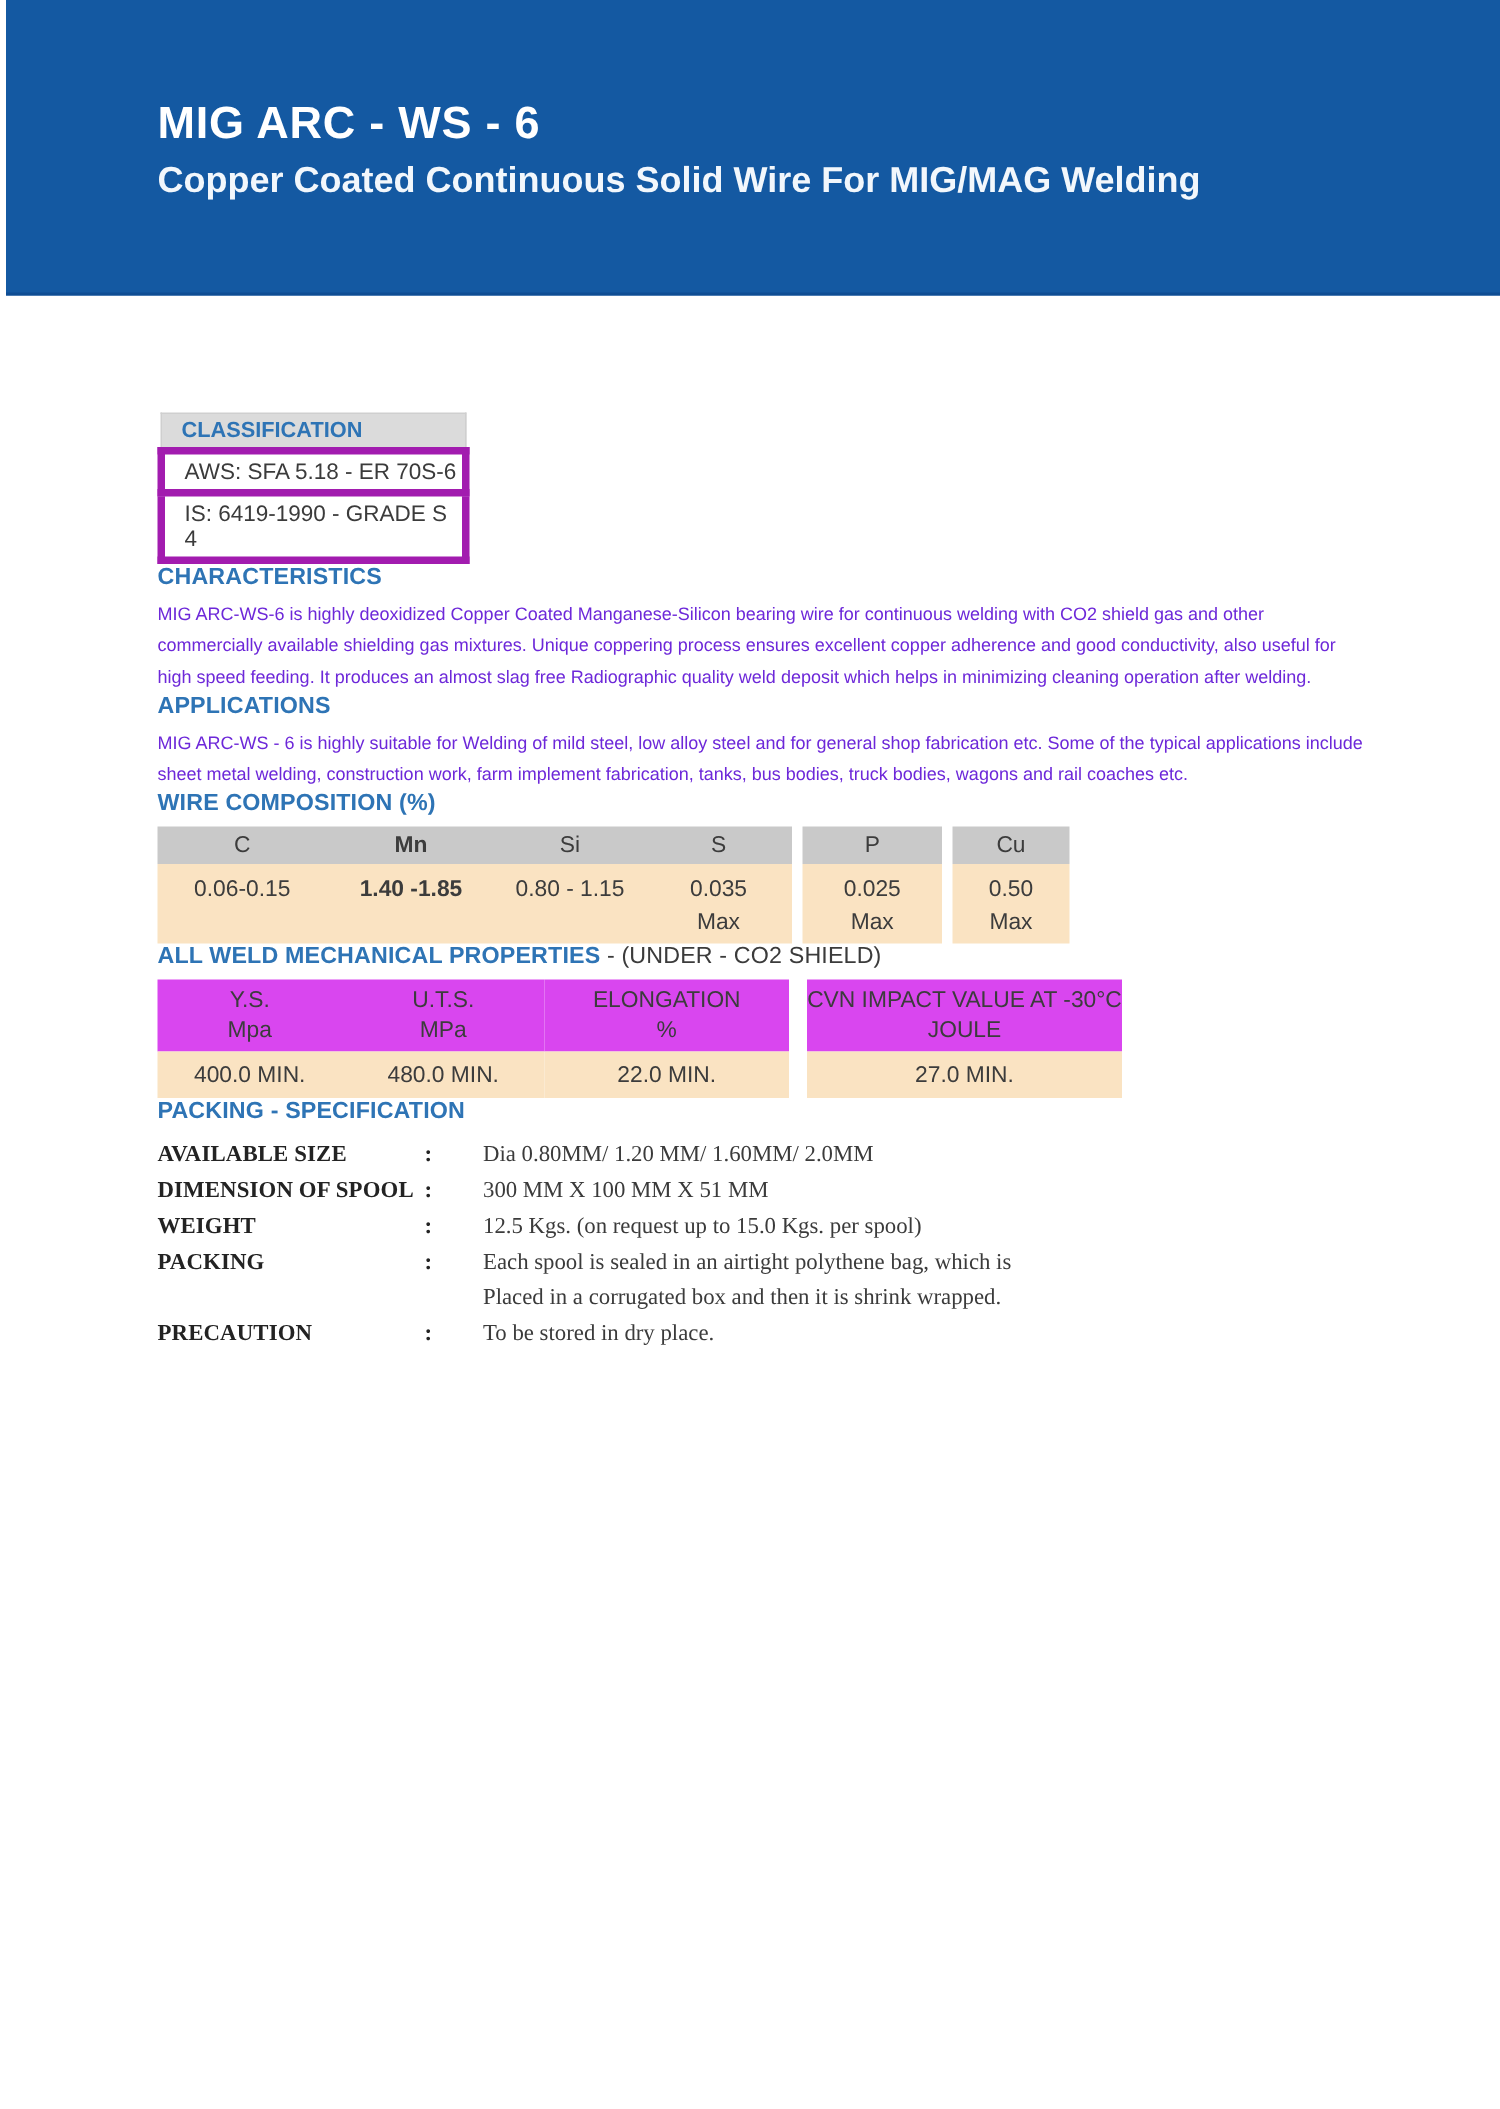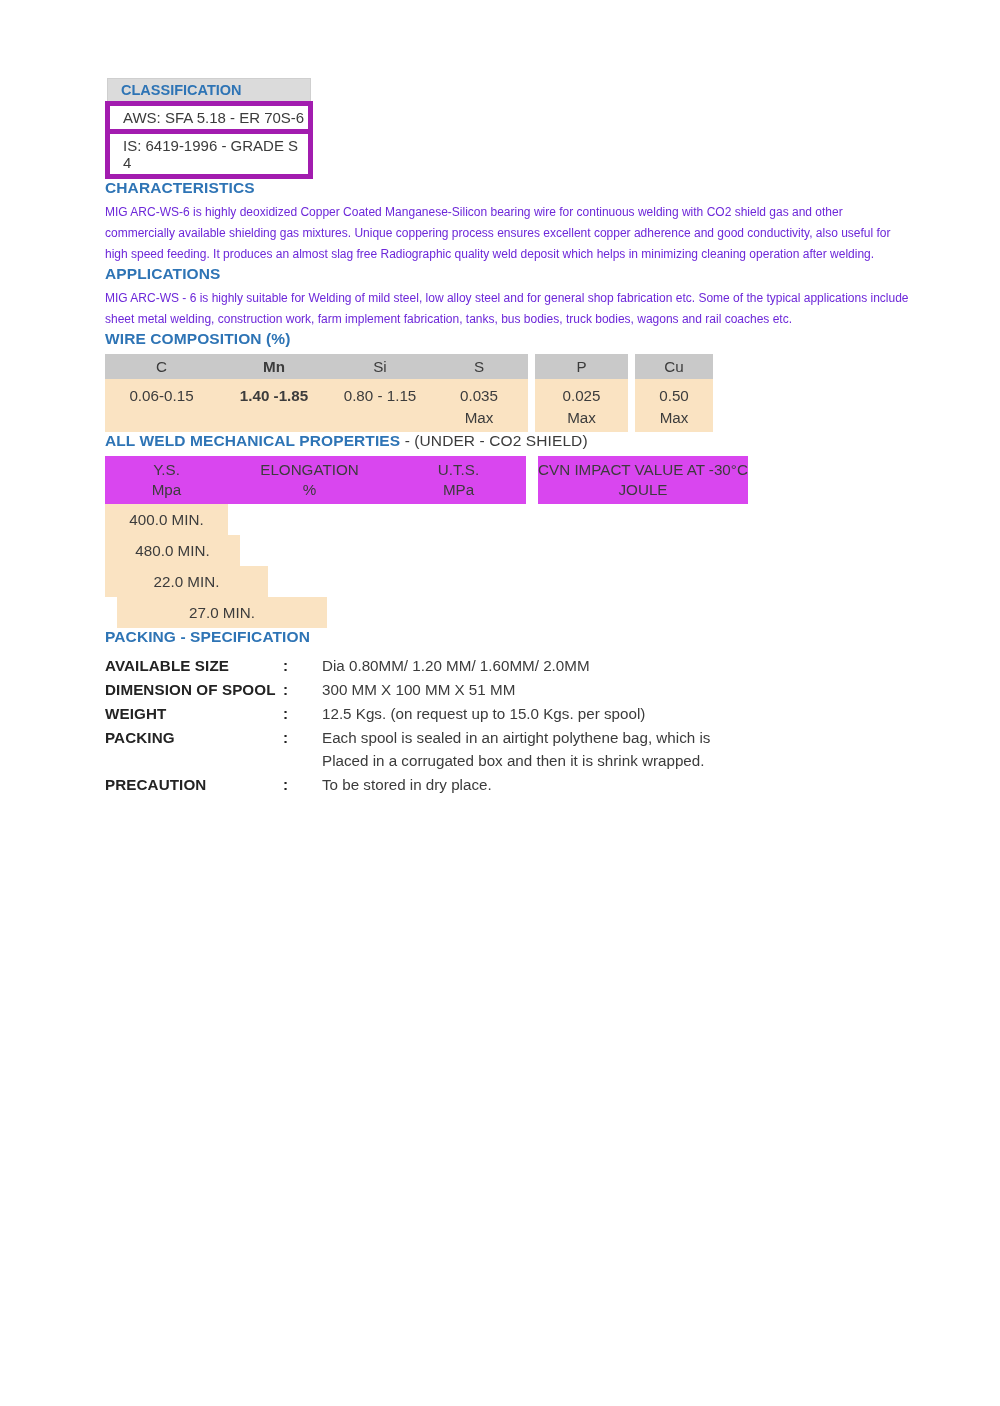--- a/index.html
+++ b/index.html
@@ -89,62 +89,66 @@
     color: #3c3c3c;
   }
   .gap-left { margin-left: 7px; }
   .gap-left-wide { margin-left: 12px; }
 
   .comp-head .cell { background: #c9c9c9; height: 25px; line-height: 25px; }
   .comp-vals { margin-top: 0; }
   .comp-vals .cell { background: #fae3c2; height: 53px; padding-top: 6px; line-height: 22px; }
 
   .mech-head .cell { background: #d946ef; height: 48px; padding-top: 4px; line-height: 20px; }
-  .mech-vals { margin-top: 0; flex-direction: column; }
+  .mech-vals { margin-top: 0; }
   .mech-vals .cell { background: #fae3c2; height: 31px; line-height: 31px; }
 
   
   .cw1 { width: 113px; } .cw2 { width: 112px; font-weight: bold; } .cw3 { width: 100px; }
   .cw4 { width: 98px; }  .cw5 { width: 93px; }  .cw6 { width: 78px; }
   .mw1 { width: 123px; } .mw2 { width: 135px; } .mw3 { width: 163px; } .mw4 { width: 210px; }
 
   
   .mt-characteristics { margin-top: 32px; }
   .mt-applications   { margin-top: 31px; }
   .mt-composition    { margin-top: 39px; }
   .mt-mechanical     { margin-top: 45px; }
   .mt-packing        { margin-top: 35px; }
 
   
-  .spec-list { margin-top: 8px; }
+  .spec-list { margin-top: 8px; font-family: Liberation Serif, serif; }
   .spec-row { display: flex; font-size: 15.2px; line-height: 23px; margin-bottom: 1px; }
   .spec-label { width: 178px; font-weight: bold; color: #232323; letter-spacing: 0.1px; }
   .spec-colon { width: 39px; font-weight: bold; color: #232323; }
   .spec-value { white-space: pre-line; color: #3b3b3b; }
 </style>
 </head>
 <body>
 
 <div>
 
+  <header class="band">
+    <h1>MIG ARC - WS - 6</h1>
+    <h2>Copper Coated Continuous Solid Wire For MIG/MAG Welding</h2>
+  </header>
 
   <div class="content">
 
     <table class="cls-table">
       <thead>
         <tr>
           <th>CLASSIFICATION</th>
         </tr>
       </thead>
       <tbody>
         <tr>
           <td>AWS: SFA 5.18 - ER 70S-6</td>
         </tr>
         <tr>
-          <td>IS: 6419-1996 - GRADE S 4</td>
+          <td>IS: 6419-1990 - GRADE S 4</td>
         </tr>
       </tbody>
     </table>
 
     <section>
       <h3 class="section-heading mt-characteristics">CHARACTERISTICS</h3>
       <p class="body-text">MIG ARC-WS-6 is highly deoxidized Copper Coated Manganese-Silicon bearing wire for continuous welding with CO2 shield gas and other commercially available shielding gas mixtures. Unique coppering process ensures excellent copper adherence and good conductivity, also useful for high speed feeding.  It produces an almost slag free Radiographic quality weld deposit which helps in minimizing cleaning operation after welding.</p>
     </section>
 
     <section>
@@ -175,24 +179,24 @@
 Max</div>
       </div>
     </section>
 
     <section>
       <h3 class="section-heading mt-mechanical"><span>ALL WELD MECHANICAL PROPERTIES</span><span class="suffix"> - (UNDER - CO2 SHIELD)</span></h3>
 
       <div class="flex-table mech-head">
         <div class="cell mw1">Y.S.
 Mpa</div>
+        <div class="cell mw2">U.T.S.
+MPa</div>
         <div class="cell mw3">ELONGATION
 %</div>
-        <div class="cell mw2">U.T.S.
-MPa</div>
         <div class="cell mw4 gap-left-wide">CVN IMPACT VALUE AT -30°C
 JOULE</div>
       </div>
       <div class="flex-table mech-vals">
         <div class="cell mw1">400.0 MIN.</div>
         <div class="cell mw2">480.0 MIN.</div>
         <div class="cell mw3">22.0 MIN.</div>
         <div class="cell mw4 gap-left-wide">27.0 MIN.</div>
       </div>
     </section>

